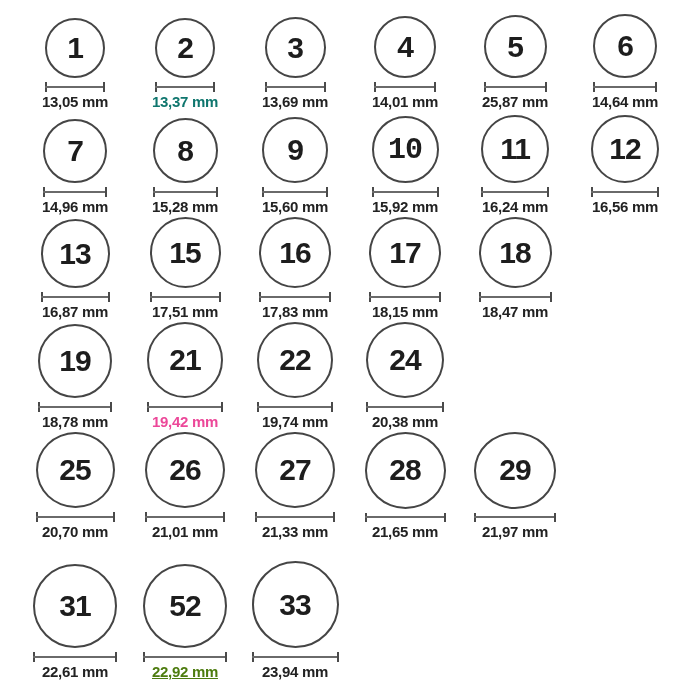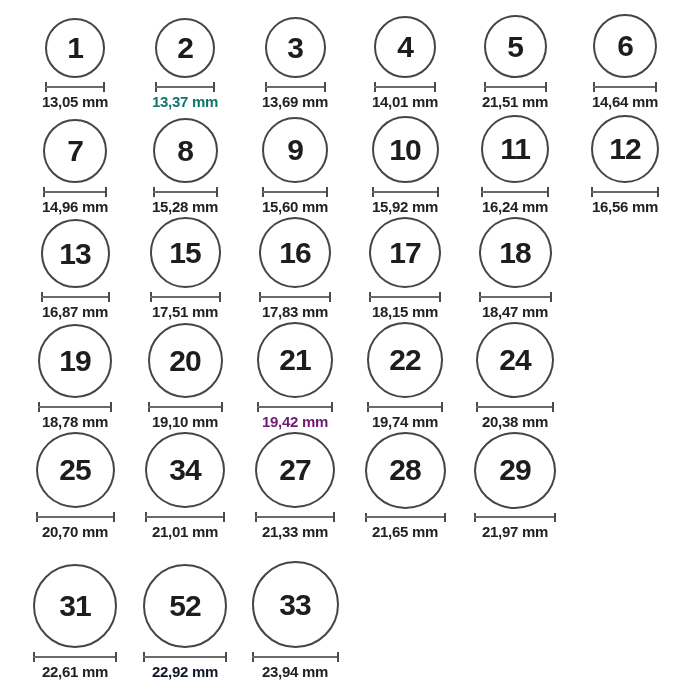--- a/index.html
+++ b/index.html
@@ -128,21 +128,21 @@
         </div>
         <div class="cell">
           <div class="circle" style="width: 63px; height: 63px; border: 2px solid rgb(69, 69, 69);">
             <span class="num" style="color: rgb(29, 29, 29);">5</span>
           </div>
           <div class="measure" style="width: 63px;">
             <span class="tick left" style="background: rgb(74, 74, 74);"></span>
             <span class="bar" style="background: rgb(106, 106, 106);"></span>
             <span class="tick right" style="background: rgb(74, 74, 74);"></span>
           </div>
-          <div class="label" style="color: rgb(34, 34, 34);">21,51 mm</div>
+          <div class="label" style="color: rgb(34, 34, 34);">25,87 mm</div>
         </div>
         <div class="cell">
           <div class="circle" style="width: 64px; height: 64px; border: 2px solid rgb(69, 69, 69);">
             <span class="num" style="color: rgb(29, 29, 29);">6</span>
           </div>
           <div class="measure" style="width: 64px;">
             <span class="tick left" style="background: rgb(74, 74, 74);"></span>
             <span class="bar" style="background: rgb(106, 106, 106);"></span>
             <span class="tick right" style="background: rgb(74, 74, 74);"></span>
           </div>
@@ -177,21 +177,21 @@
             <span class="num" style="color: rgb(29, 29, 29);">9</span>
           </div>
           <div class="measure" style="width: 66px;">
             <span class="tick left" style="background: rgb(74, 74, 74);"></span>
             <span class="bar" style="background: rgb(106, 106, 106);"></span>
             <span class="tick right" style="background: rgb(74, 74, 74);"></span>
           </div>
           <div class="label" style="color: rgb(34, 34, 34);">15,60 mm</div>
         </div>
         <div class="cell">
-          <div class="circle" style="width: 67px; height: 67px; border: 2px solid rgb(69, 69, 69);">
+          <div class="circle" style="width: 67px; height: 67px; border: 2px solid rgb(69, 69, 69); font-family: Liberation Mono, monospace;">
             <span class="num" style="color: rgb(29, 29, 29);">10</span>
           </div>
           <div class="measure" style="width: 67px;">
             <span class="tick left" style="background: rgb(74, 74, 74);"></span>
             <span class="bar" style="background: rgb(106, 106, 106);"></span>
             <span class="tick right" style="background: rgb(74, 74, 74);"></span>
           </div>
           <div class="label" style="color: rgb(34, 34, 34);">15,92 mm</div>
         </div>
         <div class="cell">
@@ -280,40 +280,29 @@
             <span class="num" style="color: rgb(29, 29, 29);">19</span>
           </div>
           <div class="measure" style="width: 74px;">
             <span class="tick left" style="background: rgb(74, 74, 74);"></span>
             <span class="bar" style="background: rgb(106, 106, 106);"></span>
             <span class="tick right" style="background: rgb(74, 74, 74);"></span>
           </div>
           <div class="label" style="color: rgb(34, 34, 34);">18,78 mm</div>
         </div>
         <div class="cell">
-          <div class="circle" style="width: 75px; height: 75px; border: 2px solid rgb(69, 69, 69);">
-            <span class="num" style="color: rgb(29, 29, 29);">20</span>
-          </div>
-          <div class="measure" style="width: 75px;">
-            <span class="tick left" style="background: rgb(74, 74, 74);"></span>
-            <span class="bar" style="background: rgb(106, 106, 106);"></span>
-            <span class="tick right" style="background: rgb(74, 74, 74);"></span>
-          </div>
-          <div class="label" style="color: rgb(34, 34, 34);">19,10 mm</div>
-        </div>
-        <div class="cell">
           <div class="circle" style="width: 76px; height: 76px; border: 2px solid rgb(69, 69, 69);">
             <span class="num" style="color: rgb(29, 29, 29);">21</span>
           </div>
           <div class="measure" style="width: 76px;">
             <span class="tick left" style="background: rgb(74, 74, 74);"></span>
             <span class="bar" style="background: rgb(106, 106, 106);"></span>
             <span class="tick right" style="background: rgb(74, 74, 74);"></span>
           </div>
-          <div class="label" style="color: #701a75;">19,42 mm</div>
+          <div class="label" style="color: #ec4899;">19,42 mm</div>
         </div>
         <div class="cell">
           <div class="circle" style="width: 76px; height: 76px; border: 2px solid rgb(69, 69, 69);">
             <span class="num" style="color: rgb(29, 29, 29);">22</span>
           </div>
           <div class="measure" style="width: 76px;">
             <span class="tick left" style="background: rgb(74, 74, 74);"></span>
             <span class="bar" style="background: rgb(106, 106, 106);"></span>
             <span class="tick right" style="background: rgb(74, 74, 74);"></span>
           </div>
@@ -338,21 +327,21 @@
           </div>
           <div class="measure" style="width: 79px;">
             <span class="tick left" style="background: rgb(74, 74, 74);"></span>
             <span class="bar" style="background: rgb(106, 106, 106);"></span>
             <span class="tick right" style="background: rgb(74, 74, 74);"></span>
           </div>
           <div class="label" style="color: rgb(34, 34, 34);">20,70 mm</div>
         </div>
         <div class="cell">
           <div class="circle" style="width: 80px; height: 80px; border: 2px solid rgb(69, 69, 69);">
-            <span class="num" style="color: rgb(29, 29, 29);">34</span>
+            <span class="num" style="color: rgb(29, 29, 29);">26</span>
           </div>
           <div class="measure" style="width: 80px;">
             <span class="tick left" style="background: rgb(74, 74, 74);"></span>
             <span class="bar" style="background: rgb(106, 106, 106);"></span>
             <span class="tick right" style="background: rgb(74, 74, 74);"></span>
           </div>
           <div class="label" style="color: rgb(34, 34, 34);">21,01 mm</div>
         </div>
         <div class="cell">
           <div class="circle" style="width: 80px; height: 80px; border: 2px solid rgb(69, 69, 69);">
@@ -402,21 +391,21 @@
         </div>
         <div class="cell">
           <div class="circle" style="width: 84px; height: 84px; border: 2px solid rgb(69, 69, 69);">
             <span class="num" style="color: rgb(29, 29, 29);">52</span>
           </div>
           <div class="measure" style="width: 84px;">
             <span class="tick left" style="background: rgb(74, 74, 74);"></span>
             <span class="bar" style="background: rgb(106, 106, 106);"></span>
             <span class="tick right" style="background: rgb(74, 74, 74);"></span>
           </div>
-          <div class="label" style="color: #0f172a;">22,92 mm</div>
+          <div class="label" style="color: #4d7c0f; text-decoration: underline;">22,92 mm</div>
         </div>
         <div class="cell">
           <div class="circle" style="width: 87px; height: 87px; border: 2px solid rgb(69, 69, 69);">
             <span class="num" style="color: rgb(29, 29, 29);">33</span>
           </div>
           <div class="measure" style="width: 87px;">
             <span class="tick left" style="background: rgb(74, 74, 74);"></span>
             <span class="bar" style="background: rgb(106, 106, 106);"></span>
             <span class="tick right" style="background: rgb(74, 74, 74);"></span>
           </div>

